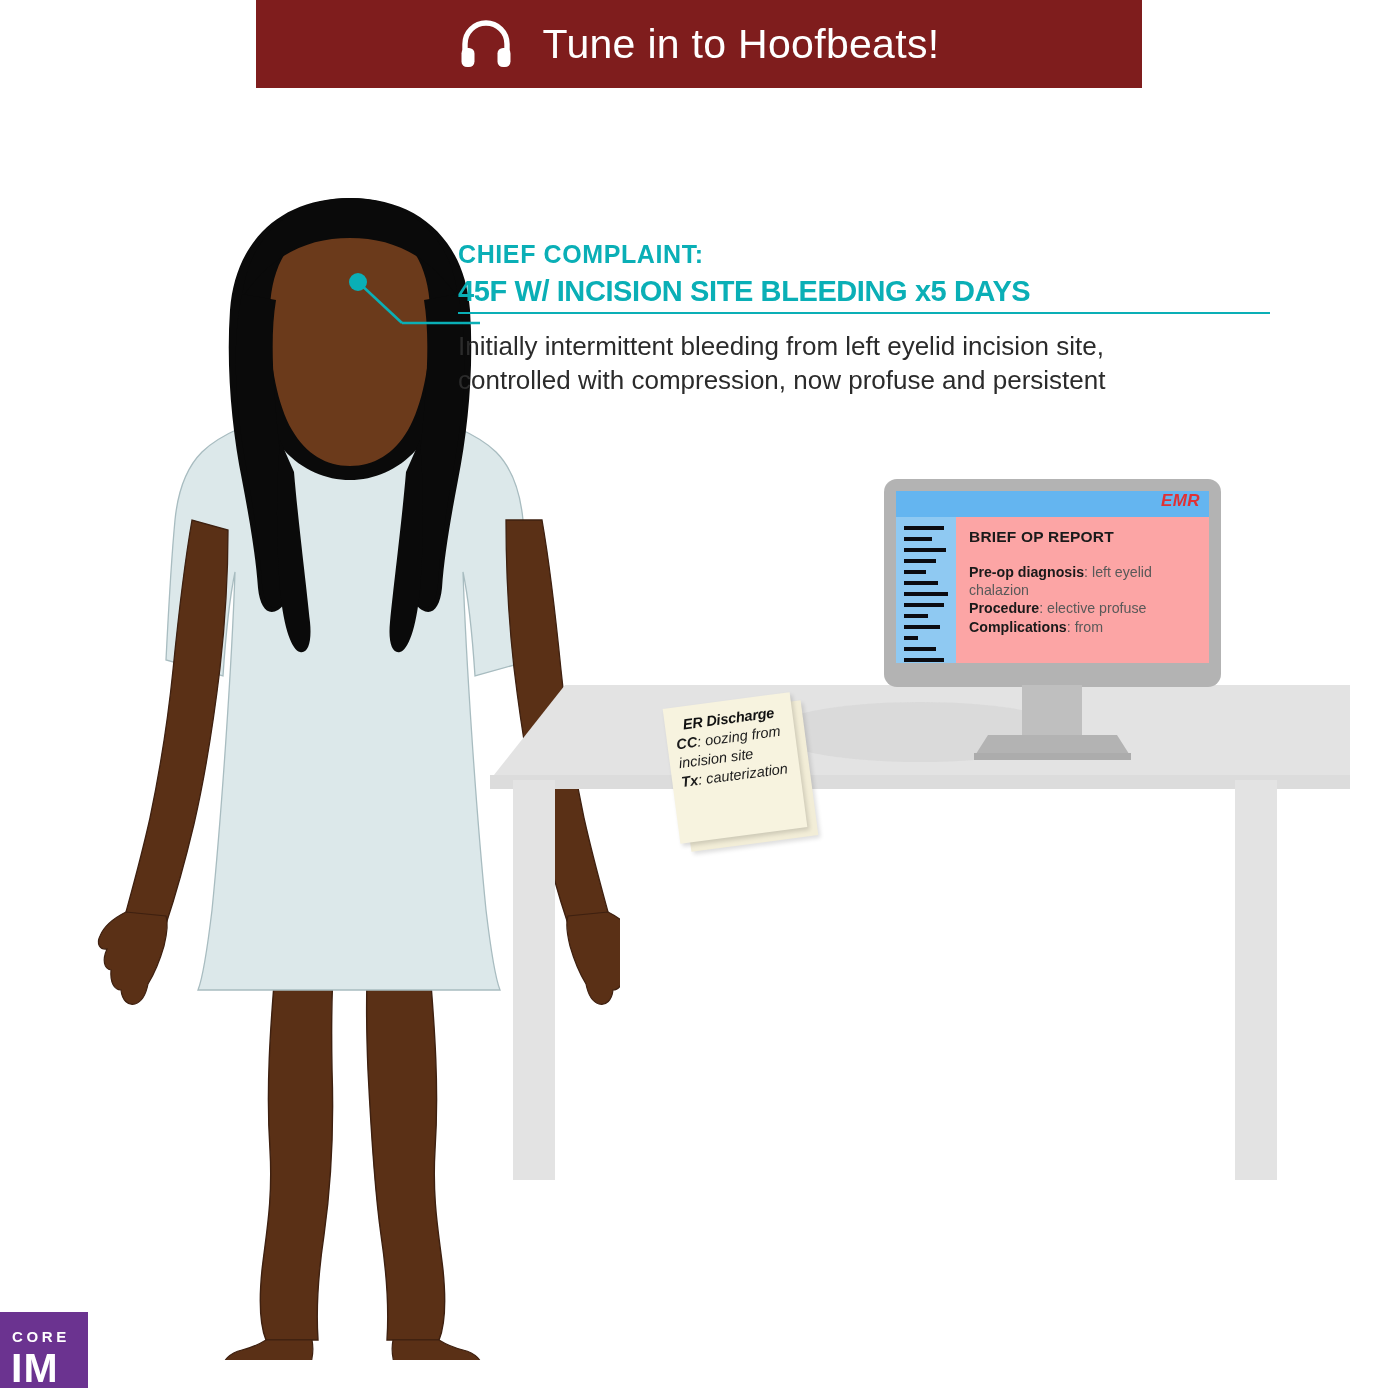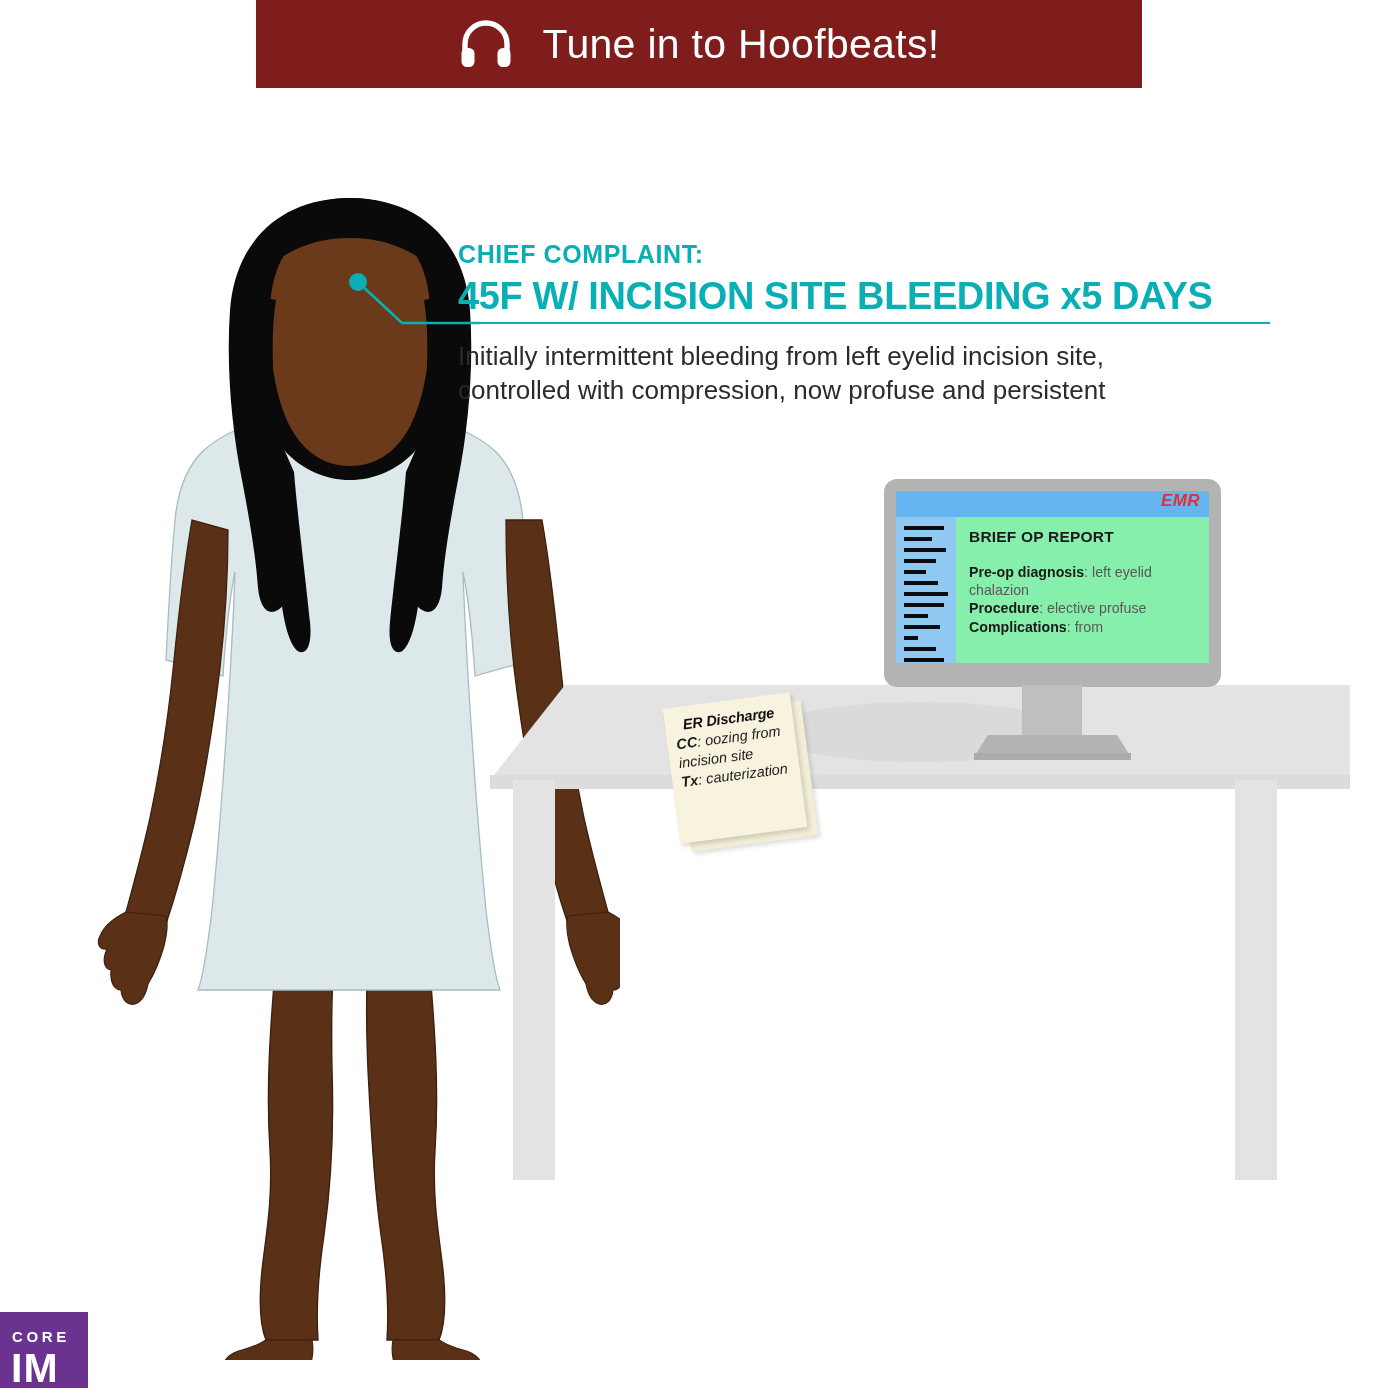--- a/index.html
+++ b/index.html
@@ -39,21 +39,21 @@
   
   .callout { position: absolute; left: 458px; top: 240px; width: 812px; }
   .cc-label {
     color: #0AAFB6;
     font-size: 25px;
     font-weight: bold;
     letter-spacing: 0.6px;
   }
   .cc-head {
     color: #0AAFB6;
-    font-size: 38px;
+    font-size: 29px;
     font-weight: bold;
     letter-spacing: -0.4px;
     white-space: nowrap;
     margin-top: 6px;
   }
   .cc-rule {
     width: 812px; height: 2px;
     background: #0AAFB6;
     margin-top: 4px;
   }
@@ -100,21 +100,21 @@
   .screen-side {
     position: absolute; left: 0; top: 26px;
     width: 60px; height: 146px;
     background: #8FC9F2;
     padding: 9px 0 0 8px;
   }
   .side-bar { height: 4px; background: #0B0B10; margin-bottom: 7px; }
   .screen-main {
     position: absolute; left: 60px; top: 26px;
     width: 253px; height: 146px;
-    background: #86efac;
+    background: #fca5a5;
     padding: 11px 8px 0 13px;
   }
   .report-title {
     font-size: 15.5px; font-weight: bold; color: #1A1A1A;
     letter-spacing: 0.2px;
   }
   .report-line {
     font-size: 14.2px; color: #595959; line-height: 1.28;
   }
   .report-line b { color: #1A1A1A; }

